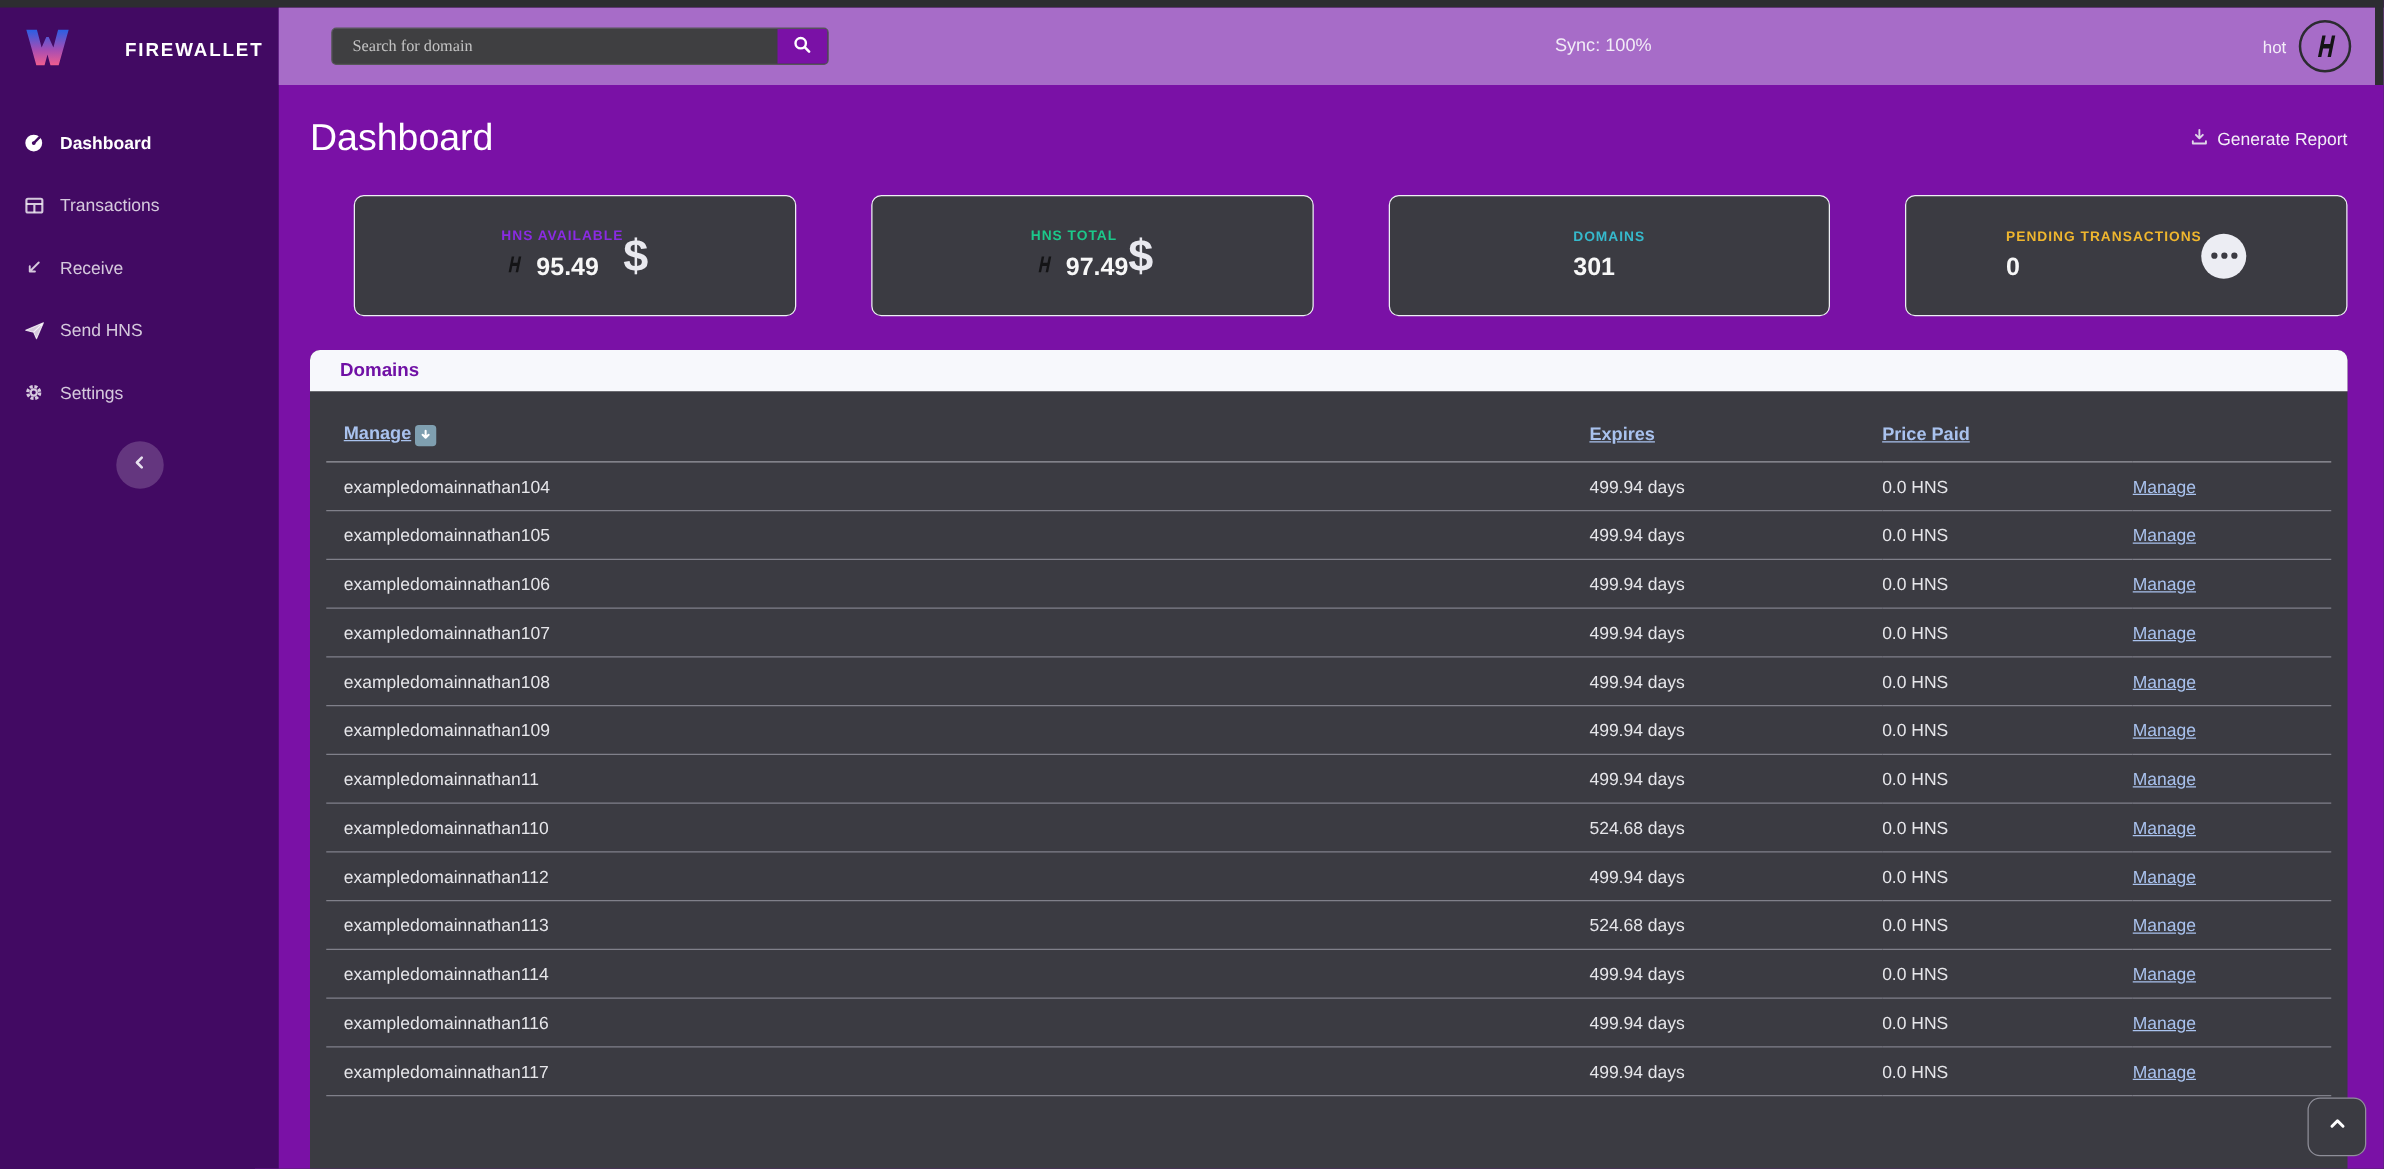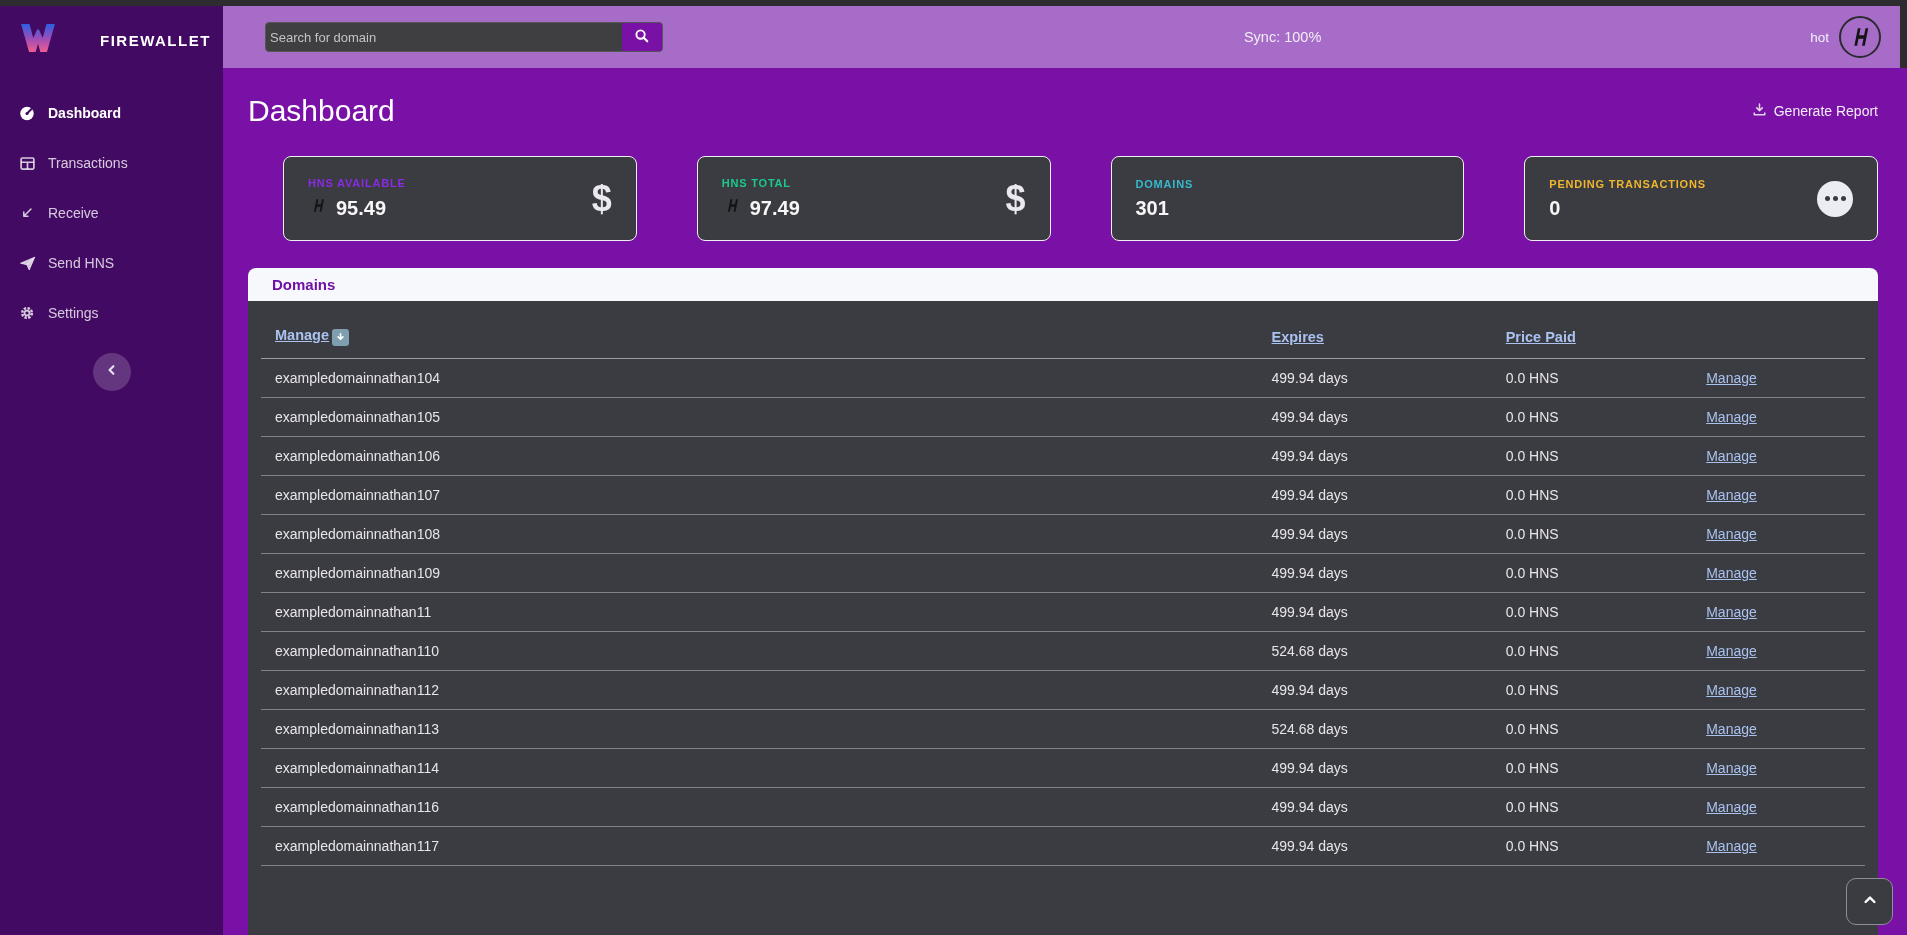--- a/index.html
+++ b/index.html
@@ -16,36 +16,36 @@
   .brand-name { color:#fff; font-size:15px; font-weight:bold; letter-spacing:1.5px;margin-left:32px; }
   .nav { margin-top:14px; }
   .nav-item { display:flex; align-items:center; gap:12px; padding:16px 18px; color:rgba(255,255,255,.78); font-size:14px; cursor:pointer; }
   .nav-item .ico { width:18px; height:18px; display:inline-flex; align-items:center; justify-content:center; flex:0 0 18px; }
   .nav-item.active { color:#fff; font-weight:bold; }
   .collapse-btn { position:absolute; left:93px; top:353px; width:38px; height:38px; border-radius:50%; background:rgba(255,255,255,.18); display:flex; align-items:center; justify-content:center; cursor:pointer; }
 
   
   .topbar { position:absolute; left:223px; top:6px; right:0; height:62px; background:#a76cc8; display:flex; align-items:center; z-index:45; }
   .search-box { margin-left:42px; width:398px; height:30px; display:flex; background:#3f3f41; border:1px solid #565658; border-radius:4px; overflow:hidden; }
-  .search-box input { flex:1; background:transparent; border:none; outline:none; color:#e5e5e5; font-size:13px; padding:0 4px; font-family:Liberation Sans, sans-serif; }
+  .search-box input { flex:1; background:transparent; border:none; outline:none; color:#e5e5e5; font-size:13px; padding:0 16px; font-family:Liberation Serif, serif; }
   .search-box input::placeholder { color:#c3c3c3; }
   .search-btn { width:40px; background:#7a11a6; border:none; display:flex; align-items:center; justify-content:center; cursor:pointer; }
   .sync { flex:1; text-align:center; color:#f2ecf7; font-size:14.5px; padding-left:92px; }
   .wallet { display:flex; align-items:center; gap:10px; margin-right:26px; }
   .wallet-name { color:#f4eef9; font-size:13.5px; }
   .hns-badge { width:42px; height:42px; border-radius:50%; border:2px solid #2b2b30; display:flex; align-items:center; justify-content:center; cursor:pointer; }
 
   
   .main { position:absolute; left:223px; top:68px; right:0; bottom:0; padding:22px 29px 0 25px; overflow:hidden; }
   .page-head { display:flex; justify-content:space-between; align-items:center; height:42px; margin-bottom:24px; }
   .page-title { color:#fff; font-size:30px; font-weight:400; }
   .report-btn { display:flex; align-items:center; gap:7px; color:#f3eef8; font-size:14px; cursor:pointer; }
 
   .cards { display:flex; gap:25px; margin-bottom:27px; }
-  .card { flex:1; height:85px; background:#3b3b42; border:1px solid #eef0f4; border-radius:8px; display:flex; align-items:center; justify-content:space-between; padding:0 24px;margin-left:35px; }
+  .card { flex:1; height:97px; background:#3b3b42; border:1px solid #eef0f4; border-radius:8px; display:flex; align-items:center; justify-content:center; padding:0 24px;margin-left:35px; }
   .card-label { font-size:11px; font-weight:bold; letter-spacing:.8px; margin-bottom:7px; }
   .card-value { display:flex; align-items:center; gap:8px; color:#f7f7f7; font-size:20px; font-weight:bold; }
   .dollar { color:#e9e9ef; font-size:36px; font-weight:bold; }
   .ellipsis-btn { width:36px; height:36px; border-radius:50%; background:#ecedf3; display:flex; align-items:center; justify-content:center; gap:3px; cursor:pointer; }
   .ellipsis-btn i { width:5px; height:5px; border-radius:50%; background:#3b3b42; }
 
   .panel { background:#3b3b42; border-radius:8px 8px 0 0; min-height:700px; }
   .panel-header { background:#f7f8fc; border-radius:8px 8px 0 0; padding:8px 24px; color:#7011a5; font-size:15px; font-weight:bold; }
   .table-wrap { padding:0 13px; }
   table { width:100%; border-collapse:collapse; table-layout:fixed; }

